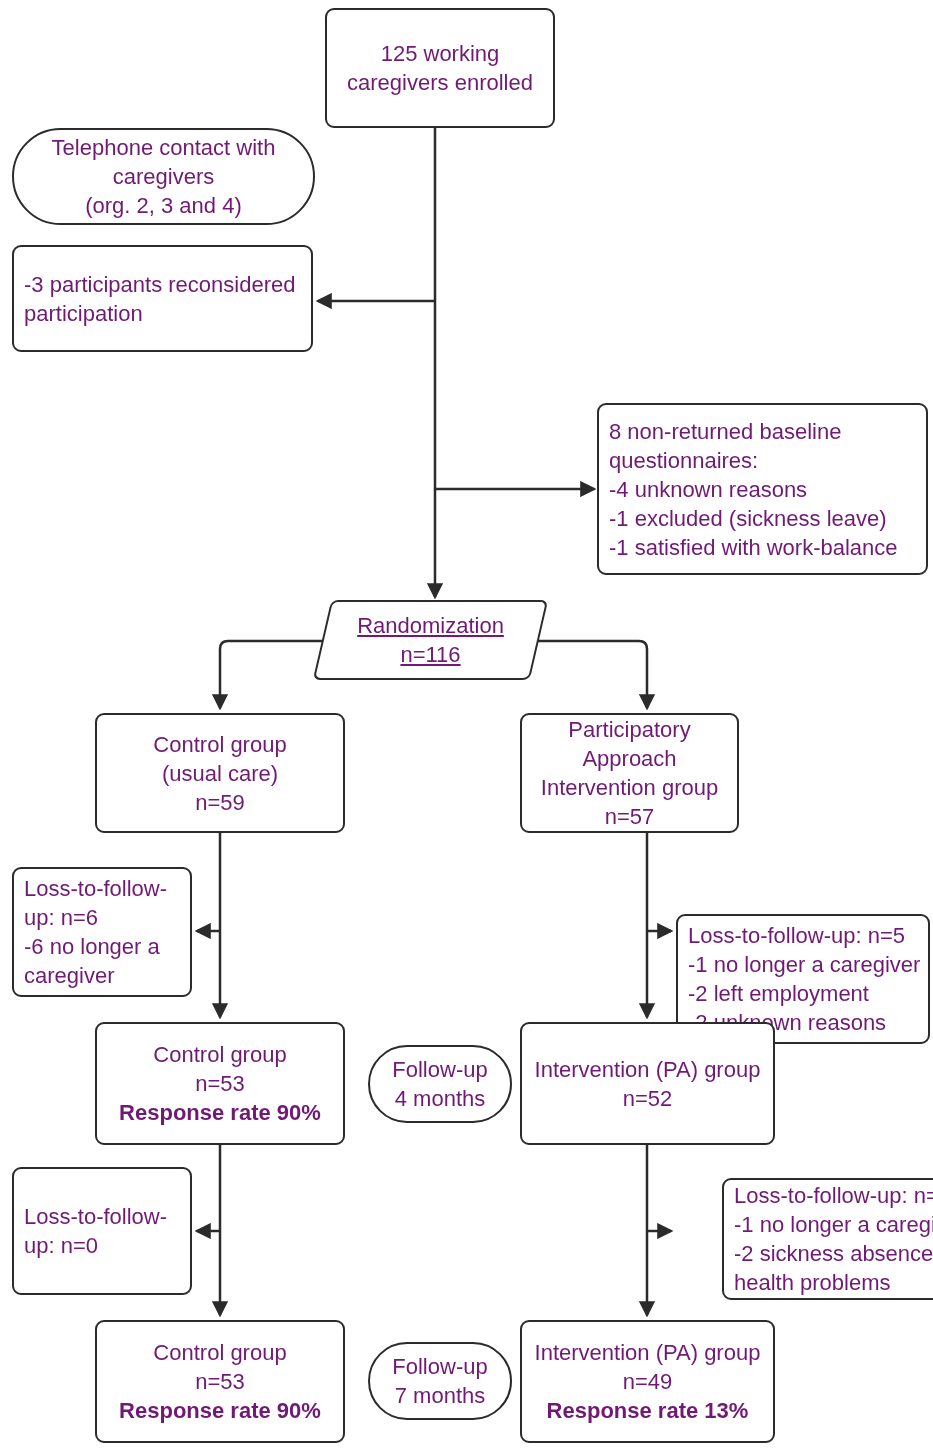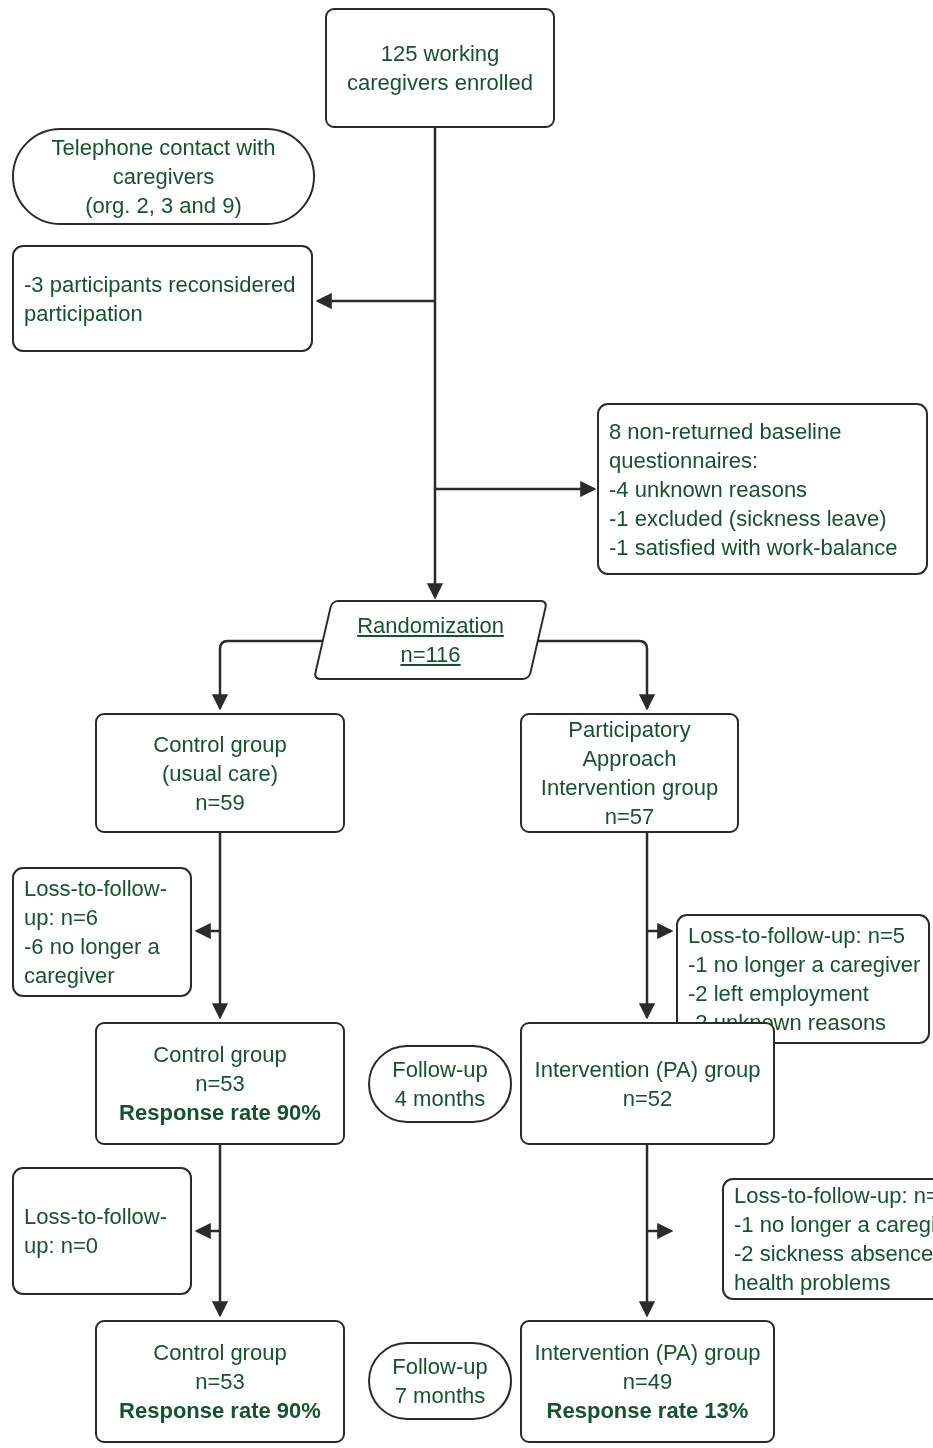--- a/index.html
+++ b/index.html
@@ -1,28 +1,28 @@
 <!DOCTYPE html>
 <html><head>
 <meta charset="utf-8">
 <style>
   html,body { margin:0; padding:0; background:#ffffff; }
   .canvas {
     position:relative; width:933px; height:1448px; background:#ffffff;
-    font-family:"Liberation Sans", sans-serif; color:#14532d; overflow:hidden;
+    font-family:"Liberation Sans", sans-serif; color:#701a75; overflow:hidden;
   }
   .wires { position:absolute; left:0; top:0; z-index:0; }
   .node {
     position:absolute; box-sizing:border-box; z-index:1;
     border:2.5px solid #2b2b2b; background:#ffffff; border-radius:9px;
     display:flex; flex-direction:column; align-items:center; justify-content:center;
     text-align:center; font-size:22px; line-height:29px;
   }
   .node .txt { white-space:pre-line; }
-  .left-align { align-items:flex-start; text-align:left; padding-left:10px; padding-right:6px;border-radius:11px; }
+  .left-align { align-items:flex-start; text-align:left; padding-left:10px; padding-right:6px; }
   .stadium { border-radius:49px; }
   .stadium-sm { border-radius:39px; }
   .bold-line { font-weight:bold; white-space:pre-line; }
   .para { position:absolute; z-index:1;text-decoration:underline; }
   .para-shape {
     position:absolute; left:0; top:0; right:0; bottom:0; box-sizing:border-box;
     border:2.5px solid #2b2b2b; background:#ffffff; border-radius:7px;
     transform:skewX(-13deg);
   }
   .para-text {
@@ -69,21 +69,21 @@
   </svg>
 
   <div class="node" style="left:325px; top:8px; width:230px; height:120px;">
     <div class="txt">125 working
 caregivers enrolled</div>
   </div>
 
   <div class="node stadium" style="left:12px; top:128px; width:303px; height:97px;">
     <div class="txt">Telephone contact with
 caregivers
-(org. 2, 3 and 9)</div>
+(org. 2, 3 and 4)</div>
   </div>
 
   <div class="node left-align" style="left:12px; top:245px; width:301px; height:107px;">
     <div class="txt">-3 participants reconsidered
 participation</div>
   </div>
 
 
   <div class="node left-align" style="left:597px; top:403px; width:331px; height:172px;">
     <div class="txt">8 non-returned baseline

